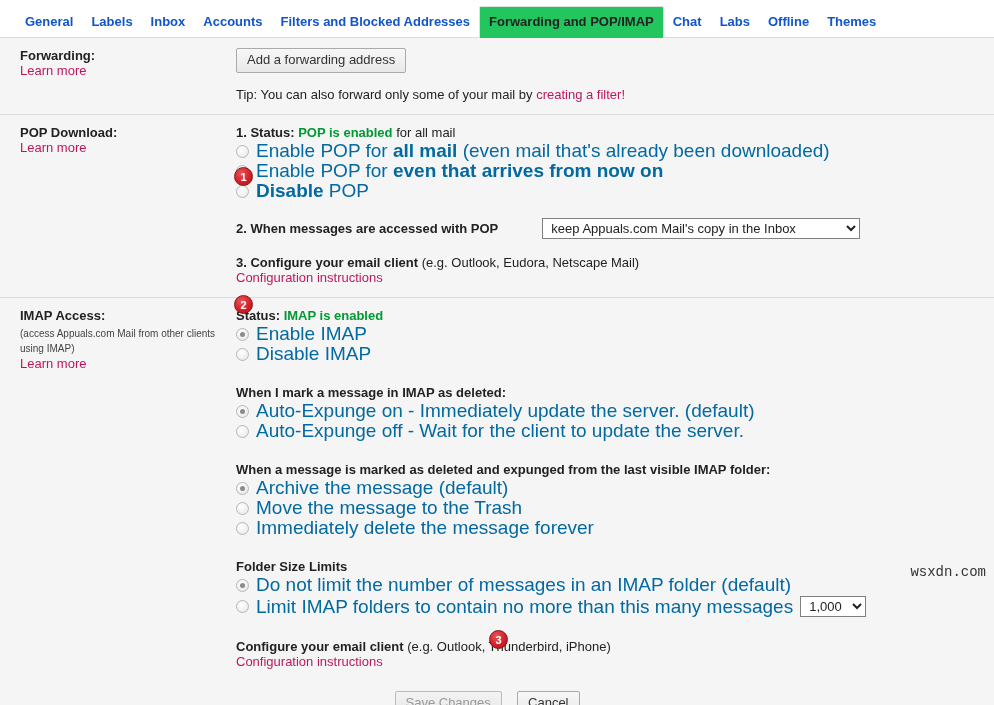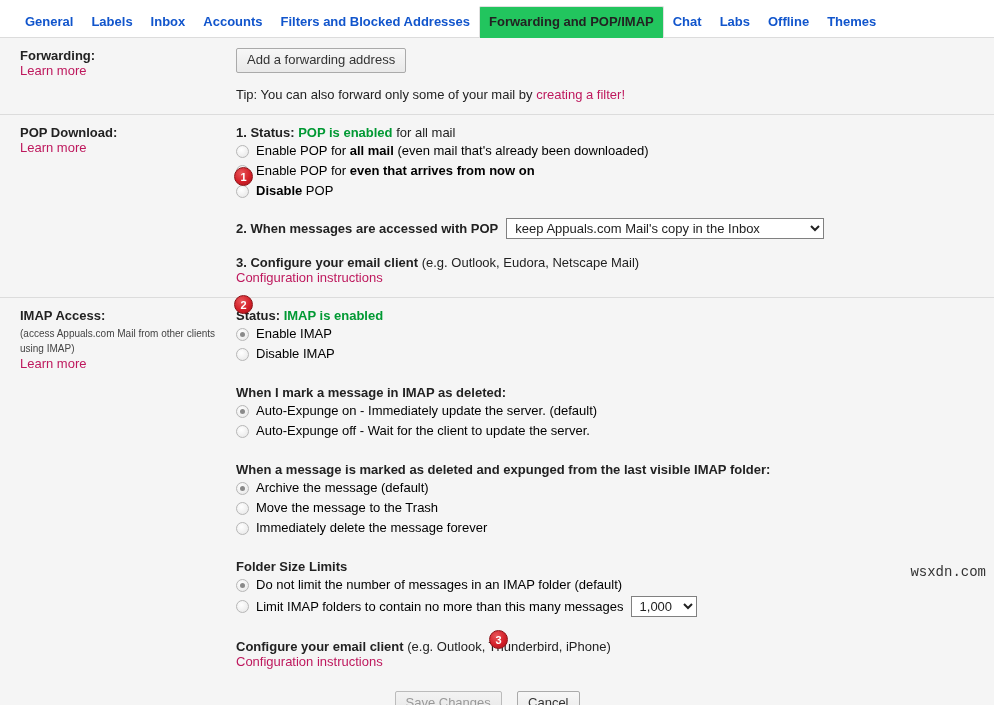--- a/index.html
+++ b/index.html
@@ -81,26 +81,26 @@
   .radio {
     width: 13px; height: 13px; flex: 0 0 13px;
     border-radius: 50%; border: 1px solid #b7b7b7;
     background: radial-gradient(circle at 40% 35%, #ffffff 0%, #ededed 70%, #e2e2e2 100%);
     margin: 3px 7px 0 0; position: relative; cursor: pointer;
   }
   .radio.checked::after {
     content: ""; position: absolute; left: 3px; top: 3px;
     width: 5px; height: 5px; border-radius: 50%; background: #8a8a8a;
   }
-  .radio-label { font-size: 13px; color: #000000; }
+  .radio-label { font-size: 19px; color: #0369a1; }
   .b { font-weight: bold; }
   .grn { color: #093; font-weight: bold; }
   .head-line { font-size: 13px; font-weight: bold; color: #222; }
   .sub-head { font-weight: bold; font-size: 13px; color: #222; margin-top: 2px; }
-  .blk { margin-top: 14px; }
+  .blk { margin-top: 14px; gap: 36px; }
 
   select.sel {
     font-family: "Liberation Sans", sans-serif; font-size: 13px; color: #222;
     border: 1px solid #808080; background: #fff; height: 21px; padding: 0 2px 0 4px;
     border-radius: 0; cursor: pointer;
   }
   select.wide { width: 318px; }
   select.small { width: 66px; }
 
   

